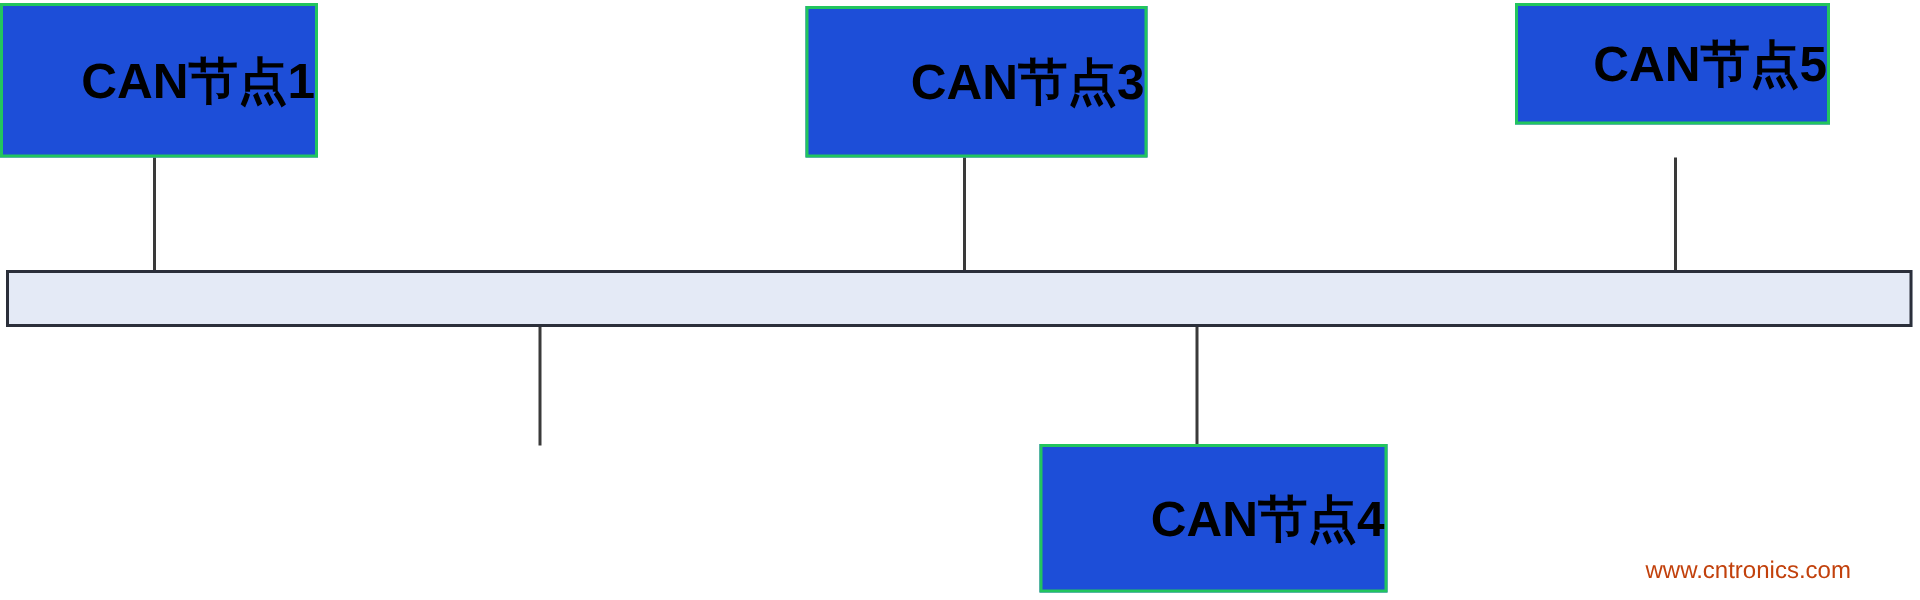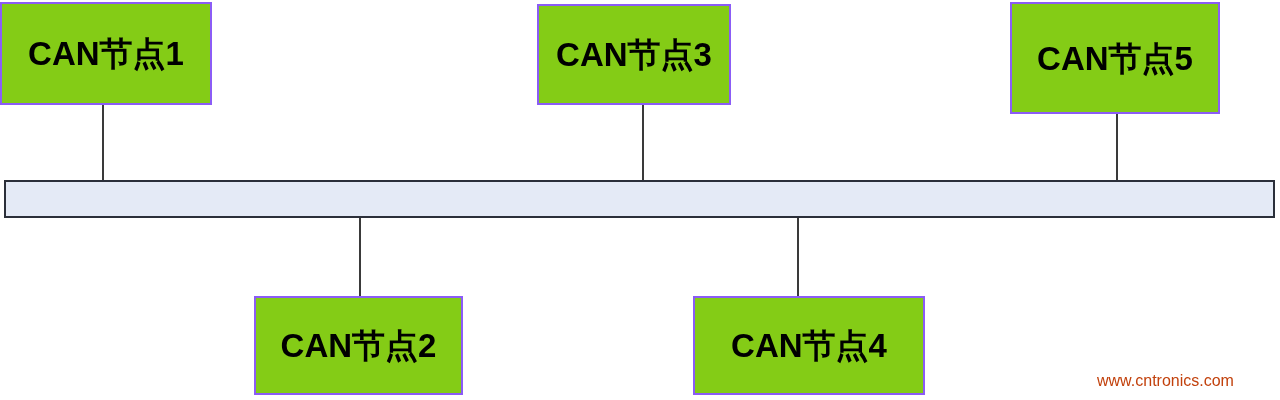--- a/index.html
+++ b/index.html
@@ -13,25 +13,25 @@
   #canvas {
     position: relative;
     width: 1280px;
     height: 400px;
     background: #ffffff;
     overflow: hidden;
   }
   .node {
     position: absolute;
     box-sizing: border-box;
-    background: #84cc16;
-    border: 2px solid #8b5cf6;
+    background: #1d4ed8;
+    border: 2px solid #22c55e;
     display: flex;
     align-items: center;
-    justify-content: center;
+    justify-content: flex-end;
     z-index: 3;
   }
   .node-label {
     font-size: 33px;
     font-weight: bold;
     color: #000000;
     letter-spacing: 0px;
     white-space: nowrap;
     line-height: 1;
   }
@@ -68,31 +68,28 @@
 
   <div class="stub" style="left:359px; top:217px; height:80px;"></div>
   <div class="stub" style="left:797px; top:217px; height:80px;"></div>
 
   <div class="bus" style="left:4px; top:180px; width:1271px; height:38px;"></div>
 
   <div class="node" style="left:0px; top:2px; width:212px; height:103px;">
     <span class="node-label">CAN节点1</span>
   </div>
 
-  <div class="node" style="left:537px; top:4px; width:194px; height:101px;">
+  <div class="node" style="left:537px; top:4px; width:228px; height:101px;">
     <span class="node-label">CAN节点3</span>
   </div>
 
-  <div class="node" style="left:1010px; top:2px; width:210px; height:112px;">
+  <div class="node" style="left:1010px; top:2px; width:210px; height:81px;">
     <span class="node-label">CAN节点5</span>
   </div>
 
-  <div class="node" style="left:254px; top:296px; width:209px; height:99px;">
-    <span class="node-label">CAN节点2</span>
-  </div>
 
   <div class="node" style="left:693px; top:296px; width:232px; height:99px;">
     <span class="node-label">CAN节点4</span>
   </div>
 
   <div class="watermark" style="left:1097px; top:372px;">www.cntronics.com</div>
 
 </div>
 
 </body></html>

